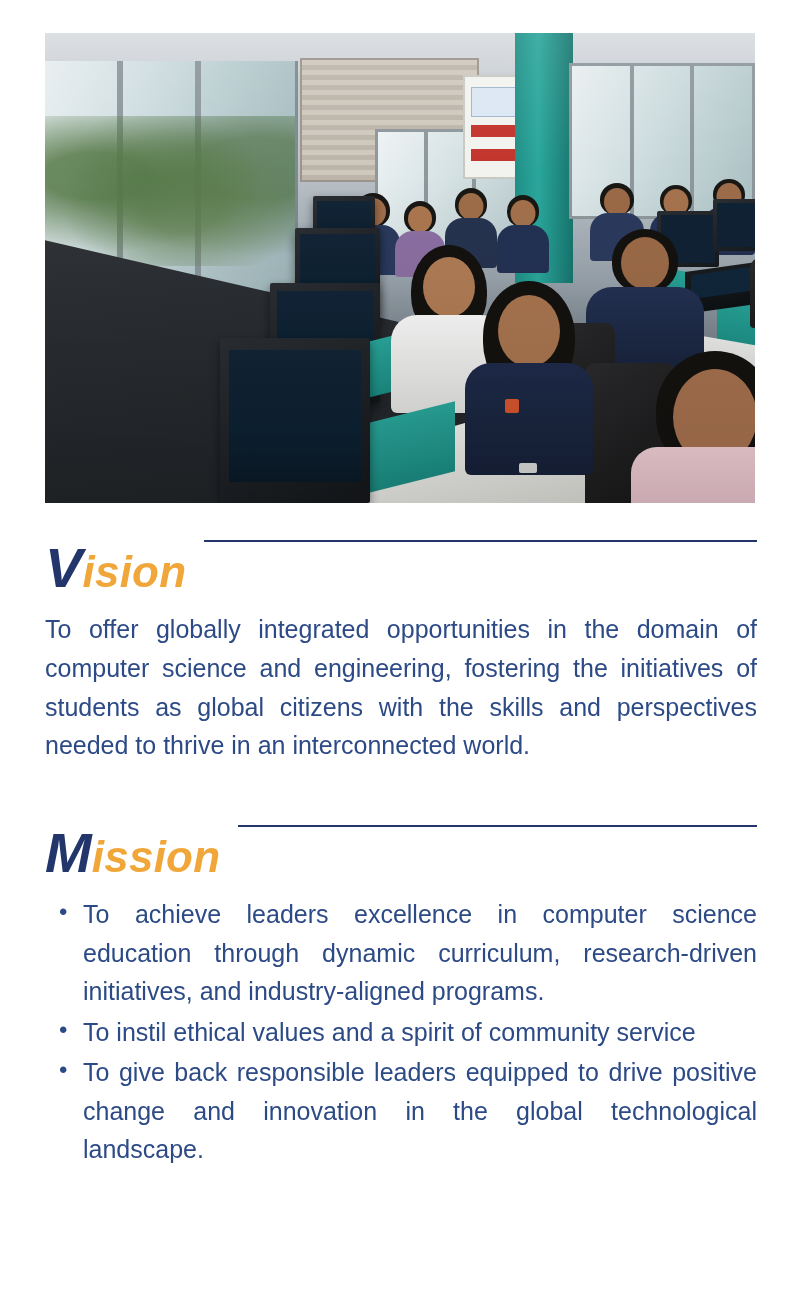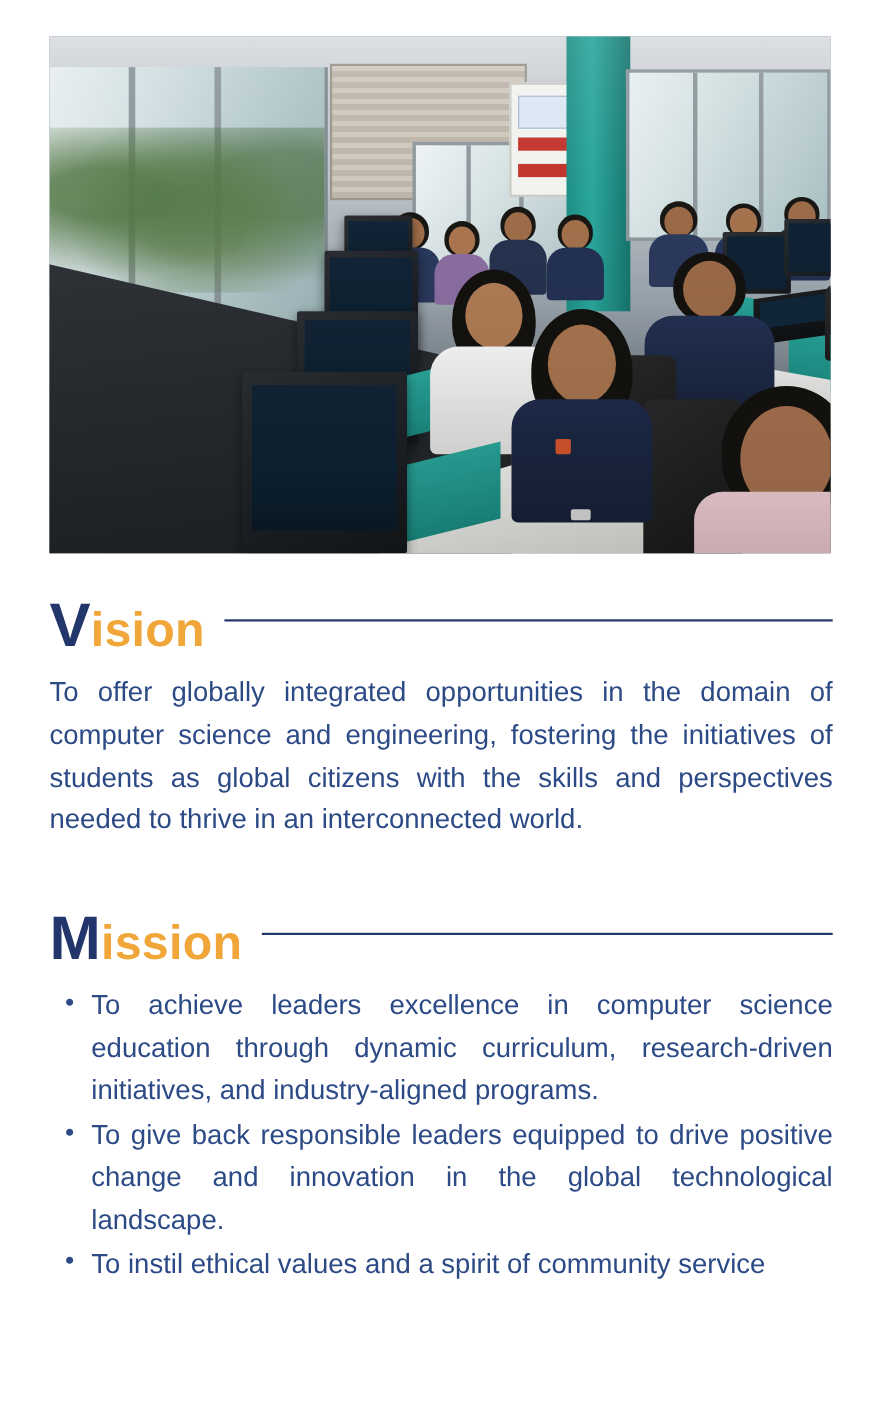--- a/index.html
+++ b/index.html
@@ -235,22 +235,23 @@
     pointer-events:none;
   }
 
   
   .section { position: absolute; left: 45px; width: 712px; }
   .vision-block { top: 540px; }
   .mission-block { top: 825px; }
 
   .head-row {
     display: flex;
-    align-items: center;
+    align-items: flex-start;
     gap: 16px;
+    font-style: italic;
   }
   .head-word {
     font-size: 44px;
     font-weight: 700;
     letter-spacing: .2px;
     line-height: 1;
     white-space: nowrap;
   }
   .head-word .cap {
     font-size: 56px;
@@ -447,18 +448,18 @@
     <p class="body-text">To offer globally integrated opportunities in the domain of computer science and engineering, fostering the initiatives of students as global citizens with the skills and perspectives needed to thrive in an interconnected world.</p>
   </div>
 
   <div class="section mission-block">
     <div class="head-row">
       <div class="head-word"><span class="cap">M</span><span class="rest">ission</span></div>
       <div class="head-rule"></div>
     </div>
     <ul class="mission-list">
       <li>To achieve leaders excellence in computer science education through dynamic curriculum, research-driven initiatives, and industry-aligned programs.</li>
+      <li>To instil ethical values and a spirit of community service</li>
       <li>To give back responsible leaders equipped to drive positive change and innovation in the global technological landscape.</li>
-      <li>To instil ethical values and a spirit of community service</li>
     </ul>
   </div>
 
 </div>
 
 </body></html>

